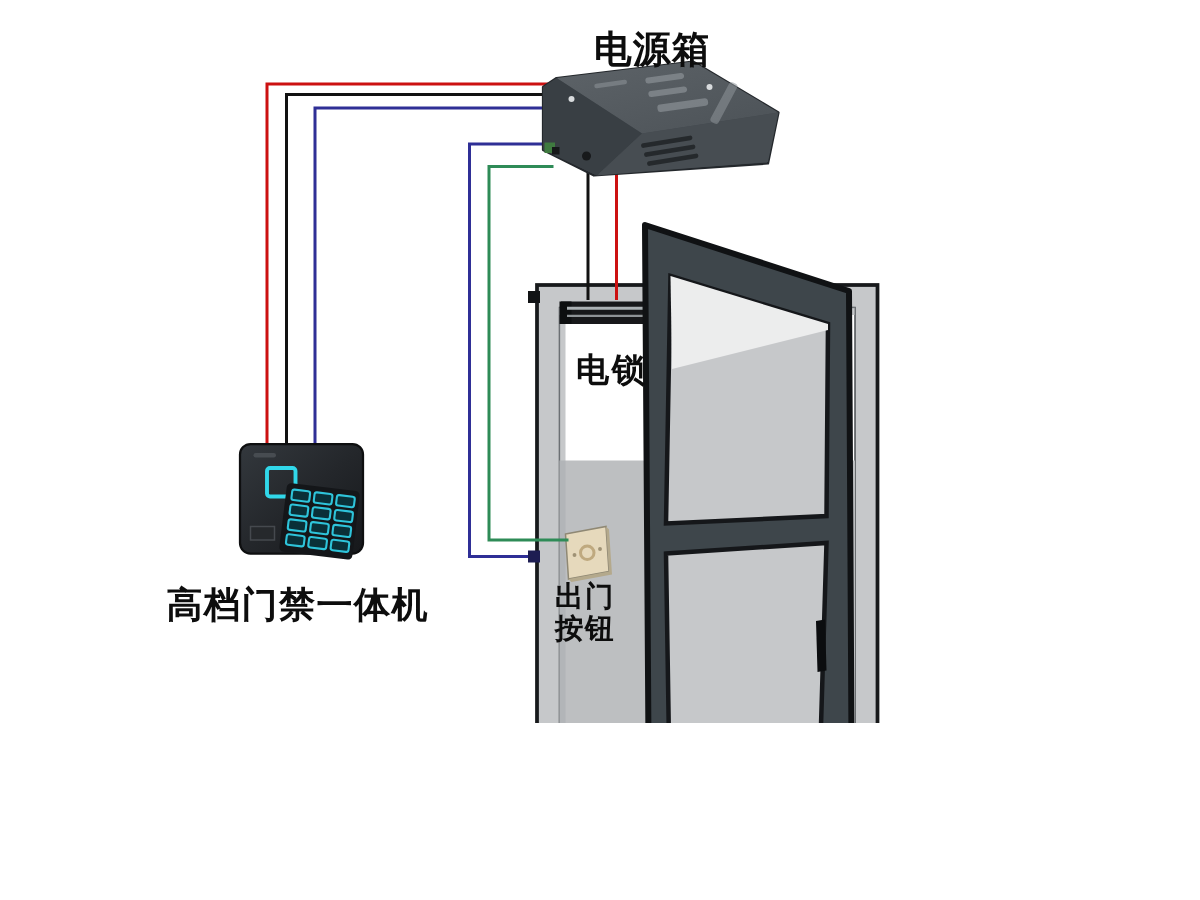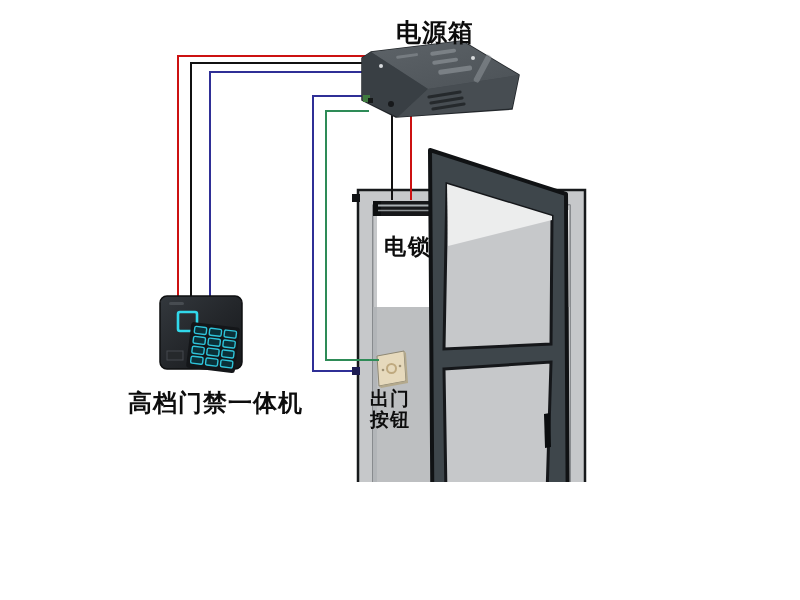--- a/index.html
+++ b/index.html
@@ -2,21 +2,21 @@
 <html><head>
 <meta charset="utf-8">
 <style>
   html,body{margin:0;padding:0;background:#fff;}
   .canvas{position:relative;width:800px;height:482px;background:#ffffff;overflow:hidden;
           font-family:"Liberation Serif","DejaVu Serif",serif;}
   svg{position:absolute;left:0;top:0;}
   .wire{fill:none;stroke-width:2;stroke-linecap:square;stroke-linejoin:miter;}
   .label{position:absolute;color:#0d0d0d;font-weight:700;white-space:nowrap;}
   .label-psu{left:396px;top:16px;font-size:25px;letter-spacing:1px;}
-  .label-keypad{left:128px;top:387px;font-size:24px;letter-spacing:1px;}
+  .label-keypad{left:111px;top:387px;font-size:24px;letter-spacing:1px;}
   .label-lock{left:384px;top:218px;font-size:22px;letter-spacing:2px;margin-top:14px;}
   .label-exit{left:370px;top:388px;font-size:19px;line-height:21px;letter-spacing:1px;}
   .label-exit span{display:block;text-align:center;}
 </style>
 </head>
 <body>
 
 <div class="canvas">
 
 <svg width="800" height="600" viewBox="0 0 800 600">

